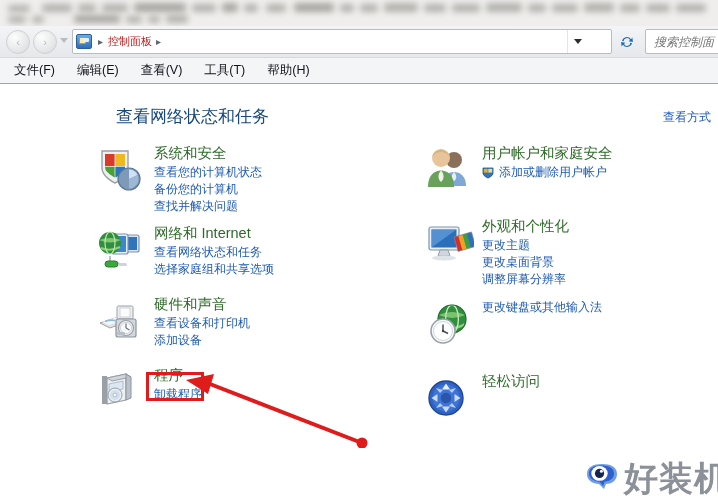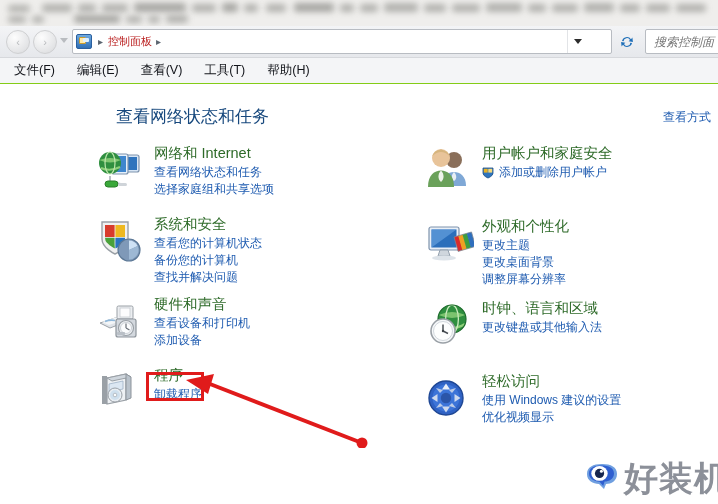--- a/index.html
+++ b/index.html
@@ -246,20 +246,43 @@
 <div id="content">
 
   <div id="page-title">查看网络状态和任务</div>
   <div id="view-by">查看方式</div>
 
   <div class="column" id="col-left">
 
     <div class="category">
       <div class="cat-icon">
         <svg width="50" height="48" viewBox="0 0 50 48">
+          <path d="M6 5 H32 V22 C32 31 19 37 19 37 C19 37 6 31 6 22 Z" fill="#f0f0f0" stroke="#9aa0a6" stroke-width="1.4"></path>
+          <path d="M9 8 H18.6 V20 H9 Z" fill="#d83b2c"></path>
+          <path d="M19.4 8 H29 V20 H19.4 Z" fill="#eeb820"></path>
+          <path d="M9 20.8 H18.6 V26 C18.6 30 19 31.5 19 31.5 C19 31.5 12 28 9.6 24 Z" fill="#4aa13a"></path>
+          <path d="M19.4 20.8 H29 V24 C26.6 28 19.4 31.5 19.4 31.5 Z" fill="#2b74bf"></path>
+          <circle cx="33" cy="33" r="11" fill="#7f99b8" stroke="#5b7795" stroke-width="1.2"></circle>
+          <path d="M33 33 L33 23.5 A9.5 9.5 0 0 1 41.6 29 Z" fill="#cfe2f5"></path>
+          <path d="M33 33 L41.6 29 A9.5 9.5 0 0 1 33 42.5 Z" fill="#9db8d4"></path>
+        </svg>
+      </div>
+      <div class="cat-body">
+        <span class="cat-title">系统和安全</span>
+        <div class="cat-links">
+          <span class="cat-link">查看您的计算机状态</span>
+          <span class="cat-link">备份您的计算机</span>
+          <span class="cat-link">查找并解决问题</span>
+        </div>
+      </div>
+    </div>
+
+    <div class="category">
+      <div class="cat-icon">
+        <svg width="50" height="48" viewBox="0 0 50 48">
           <rect x="22" y="9" width="21" height="17" rx="2" fill="#d8e6f5" stroke="#7e93ad" stroke-width="1.2"></rect>
           <rect x="24" y="11" width="17" height="13" fill="#2f74bd"></rect>
           <rect x="24" y="11" width="7" height="13" fill="#5f9ddb"></rect>
           <rect x="16" y="8" width="16" height="20" rx="2" fill="#e6f0fa" stroke="#7e93ad" stroke-width="1.2"></rect>
           <rect x="18" y="10" width="12" height="16" fill="#3f86ce"></rect>
           <circle cx="14" cy="17" r="11" fill="#2f8f3f"></circle>
           <path d="M3.4 14 Q14 10 25 14 Q14 19 3.4 14 Z" fill="#8fd07a" opacity=".85"></path>
           <path d="M5 22 Q14 26 24 21" stroke="#8fd07a" stroke-width="2" fill="none"></path>
           <ellipse cx="14" cy="17" rx="5" ry="11" fill="none" stroke="#bfe6ae" stroke-width="1.2"></ellipse>
           <path d="M14 30 L14 36 L30 39" stroke="#b9bfc6" stroke-width="2" fill="none"></path>
@@ -272,43 +295,20 @@
         <div class="cat-links">
           <span class="cat-link">查看网络状态和任务</span>
           <span class="cat-link">选择家庭组和共享选项</span>
         </div>
       </div>
     </div>
 
     <div class="category">
       <div class="cat-icon">
         <svg width="50" height="48" viewBox="0 0 50 48">
-          <path d="M6 5 H32 V22 C32 31 19 37 19 37 C19 37 6 31 6 22 Z" fill="#f0f0f0" stroke="#9aa0a6" stroke-width="1.4"></path>
-          <path d="M9 8 H18.6 V20 H9 Z" fill="#d83b2c"></path>
-          <path d="M19.4 8 H29 V20 H19.4 Z" fill="#eeb820"></path>
-          <path d="M9 20.8 H18.6 V26 C18.6 30 19 31.5 19 31.5 C19 31.5 12 28 9.6 24 Z" fill="#4aa13a"></path>
-          <path d="M19.4 20.8 H29 V24 C26.6 28 19.4 31.5 19.4 31.5 Z" fill="#2b74bf"></path>
-          <circle cx="33" cy="33" r="11" fill="#7f99b8" stroke="#5b7795" stroke-width="1.2"></circle>
-          <path d="M33 33 L33 23.5 A9.5 9.5 0 0 1 41.6 29 Z" fill="#cfe2f5"></path>
-          <path d="M33 33 L41.6 29 A9.5 9.5 0 0 1 33 42.5 Z" fill="#9db8d4"></path>
-        </svg>
-      </div>
-      <div class="cat-body">
-        <span class="cat-title">系统和安全</span>
-        <div class="cat-links">
-          <span class="cat-link">查看您的计算机状态</span>
-          <span class="cat-link">备份您的计算机</span>
-          <span class="cat-link">查找并解决问题</span>
-        </div>
-      </div>
-    </div>
-
-    <div class="category">
-      <div class="cat-icon">
-        <svg width="50" height="48" viewBox="0 0 50 48">
           <path d="M4 26 L22 20 L32 24 L14 31 Z" fill="#dfe3e8" stroke="#9aa0a6" stroke-width="1"></path>
           <path d="M6 25 L21 20 L28 23 L13 28 Z" fill="#f4f6f8"></path>
           <path d="M9 24.5 Q14 22.5 19 23.5" stroke="#8fb8da" stroke-width="1.6" fill="none"></path>
           <rect x="21" y="9" width="16" height="13" rx="1.5" fill="#eceef1" stroke="#9aa0a6" stroke-width="1"></rect>
           <rect x="24" y="11" width="10" height="9" fill="#fcfcfd" stroke="#c5cad0" stroke-width=".8"></rect>
           <rect x="20" y="22" width="20" height="18" rx="2" fill="#d3d8de" stroke="#8d949b" stroke-width="1.2"></rect>
           <circle cx="30" cy="31" r="7.5" fill="#eef1f4" stroke="#9aa0a6" stroke-width="1.2"></circle>
           <circle cx="30" cy="31" r="5.5" fill="#fbfcfd" stroke="#c1c7cd" stroke-width=".8"></circle>
           <path d="M30 31 L30 26.5 M30 31 L33.5 33" stroke="#6b7178" stroke-width="1.2"></path>
           <rect x="21" y="35" width="8" height="3" rx="1" fill="#b9bfc6"></rect>
@@ -410,21 +410,20 @@
           <path d="M15 24 Q28 31 41 23" stroke="#8fd07a" stroke-width="2.4" fill="none"></path>
           <ellipse cx="28" cy="18" rx="6.4" ry="14" fill="none" stroke="#cdecc0" stroke-width="1.3"></ellipse>
           <circle cx="28" cy="18" r="14" fill="none" stroke="#1d6b2c" stroke-width="1.2"></circle>
           <circle cx="19" cy="30" r="12" fill="#f6f8fa" stroke="#9aa0a6" stroke-width="1.6"></circle>
           <circle cx="19" cy="30" r="9.5" fill="#fdfefe" stroke="#c8ced4" stroke-width=".8"></circle>
           <path d="M19 30 L19 23.5 M19 30 L24 32.5" stroke="#4a5056" stroke-width="1.5"></path>
           <circle cx="19" cy="30" r="1.2" fill="#3b4146"></circle>
         </svg>
       </div>
       <div class="cat-body">
-        <span class="cat-title">时钟、语言和区域</span>
         <div class="cat-links">
           <span class="cat-link">更改键盘或其他输入法</span>
         </div>
       </div>
     </div>
 
     <div class="category">
       <div class="cat-icon">
         <svg width="50" height="48" viewBox="0 0 50 48">
           <circle cx="22" cy="24" r="17" fill="#2f62c4" stroke="#1f4794" stroke-width="1.4"></circle>
@@ -435,24 +434,20 @@
           <path d="M7.5 24 L13.5 20 L13.5 28 Z" fill="#cdd9ee"></path>
           <path d="M36.5 24 L30.5 28 L30.5 20 Z" fill="#cdd9ee"></path>
           <path d="M12 14 L19 16 L16 19 Z" fill="#bccbe6"></path>
           <path d="M32 14 L28 19 L25 16 Z" fill="#bccbe6"></path>
           <path d="M12 34 L16 29 L19 32 Z" fill="#bccbe6"></path>
           <path d="M32 34 L25 32 L28 29 Z" fill="#bccbe6"></path>
         </svg>
       </div>
       <div class="cat-body">
         <span class="cat-title">轻松访问</span>
-        <div class="cat-links">
-          <span class="cat-link">使用 Windows 建议的设置</span>
-          <span class="cat-link">优化视频显示</span>
-        </div>
       </div>
     </div>
 
   </div>
 </div>
 
 <div id="annotation-box"></div>
 
 <svg id="annotation-arrow">
   <line x1="182" y1="75" x2="30" y2="16" stroke="#e01b1b" stroke-width="4"></line>

